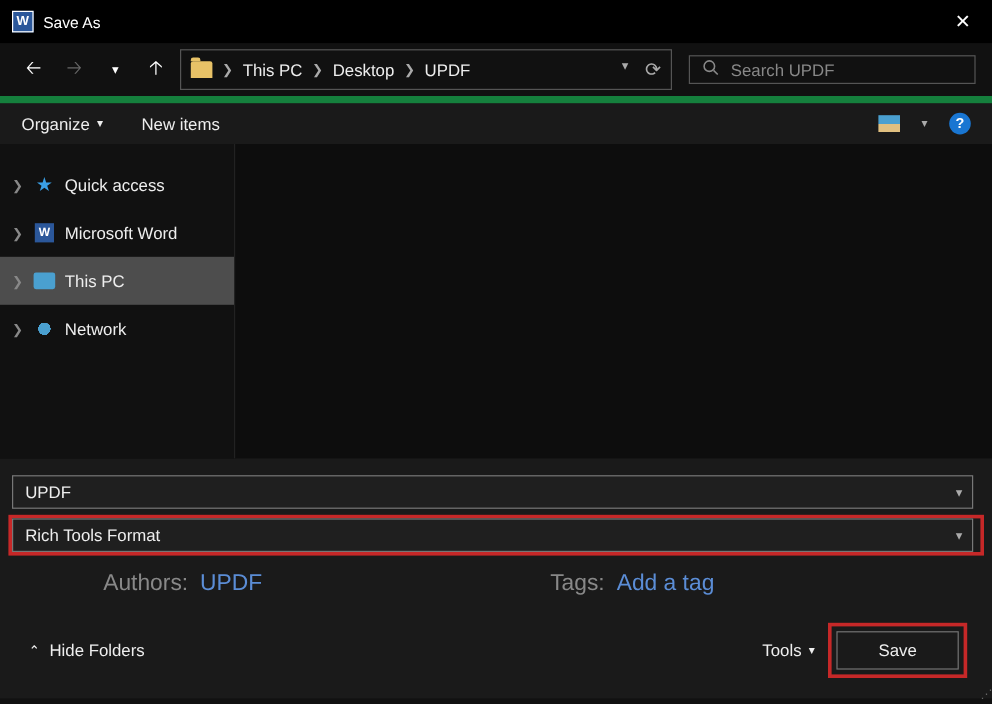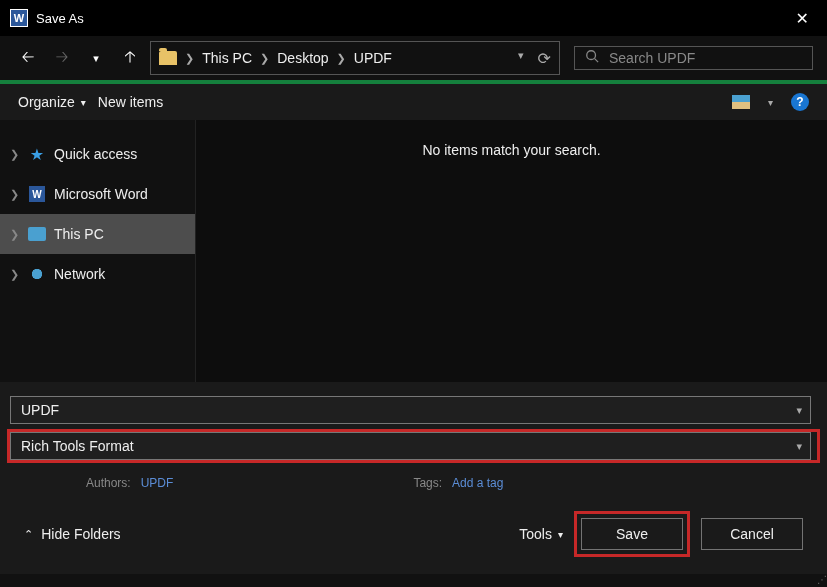--- a/index.html
+++ b/index.html
@@ -16,21 +16,21 @@
 .path-box { flex: 0 0 410px; height: 34px; border: 1px solid #555; display: flex; align-items: center; padding: 0 8px; gap: 4px; }
 .folder-icon { width: 18px; height: 14px; background: #e8c267; border-radius: 2px 2px 0 0; position: relative; }
 .folder-icon::before { content: ""; position: absolute; top: -3px; left: 0; width: 8px; height: 3px; background: #e8c267; border-radius: 2px 2px 0 0; }
 .bc-sep { color: #aaa; font-size: 11px; padding: 0 4px; }
 .bc-item { color: #eee; font-size: 14px; cursor: pointer; }
 .path-controls { margin-left: auto; display: flex; gap: 14px; color: #aaa; }
 .search-box { flex: 1; height: 24px; border: 1px solid #555; display: flex; align-items: center; padding: 0 10px; gap: 10px; color: #888; margin-left:8px;}
 .search-icon svg { width: 14px; height: 14px; }
 .search-text { font-size: 14px; color: #888; }
 
-.toolbar { height: 40px; background: #1a1a1a; display: flex; align-items: center; padding: 0 18px; gap: 12px; border-top: 4px solid #15803d; }
+.toolbar { height: 40px; background: #1a1a1a; display: flex; align-items: center; padding: 0 18px; gap: 32px; border-top: 6px solid #15803d; }
 .tool-btn { font-size: 14px; color: #eee; display: flex; align-items: center; gap: 6px; cursor: pointer; }
 .tool-right { margin-left: auto; display: flex; align-items: center; gap: 18px; }
 .view-icon { width: 18px; height: 14px; background: linear-gradient(to bottom,#4aa0d0 50%, #e0c080 50%); }
 .help-icon { width: 18px; height: 18px; border-radius: 50%; background: #1976d2; color: #fff; display: flex; align-items: center; justify-content: center; font-size: 12px; font-weight: bold; }
 
 .main { display: flex; height: 262px; background: #0d0d0d; }
 .sidebar { width: 196px; background: #111; padding-top: 14px; border-right: 1px solid #222;}
 .side-item { height: 40px; display: flex; align-items: center; gap: 8px; padding: 0 10px; cursor: pointer; font-size: 14px; color: #eee; }
 .side-item.selected { background: #4d4d4d; }
 .side-chevron { color: #888; font-size: 11px; width: 10px; }
@@ -40,21 +40,21 @@
 .pc-icon { width:18px; height:14px; background:#4aa0d0; border-radius:2px; position:relative;}
 .net-icon { width:16px; height:16px; background:radial-gradient(circle,#4aa0d0 45%,transparent 46%); position:relative;}
 .content { flex: 1; display: flex; align-items: flex-start; justify-content: center; padding-top: 22px; font-size: 14px; color: #eee; }
 
 .bottom { background: #1a1a1a; padding: 14px 10px 8px 10px; }
 .row { display: flex; align-items: center; margin-bottom: 8px; padding-right: 6px;}
 .row-label { width: 150px; text-align: right; font-size: 14px; color: #eee; padding-right: 8px; }
 .combo { flex: 1; height: 28px; border: 1px solid #777; background: #1f1f1f; display: flex; align-items: center; padding: 0 10px; font-size: 14px; color: #eee; position: relative; }
 .combo .chev { position:absolute; right:8px; color:#aaa; font-size:11px;}
 .highlight-red { outline: 3px solid #c62828; outline-offset: 0px; }
-.meta-row { display:flex; padding: 8px 10px 14px 76px; gap: 10px; font-size: 12px;}
+.meta-row { display:flex; padding: 8px 10px 14px 76px; gap: 10px; font-size: 19px;}
 .meta-label { color:#888; }
 .meta-link { color:#5b8dd6; cursor:pointer;}
 .meta-gap { width: 220px;}
 
 .footer { display:flex; align-items:center; padding: 10px 14px 12px 14px; }
 .hide-folders { display:flex; align-items:center; gap:8px; font-size:14px; color:#eee; cursor:pointer;}
 .footer-right { margin-left:auto; display:flex; align-items:center; gap:14px;}
 .tools { font-size:14px; color:#eee; display:flex; align-items:center; gap:6px; cursor:pointer;}
 .btn { width: 102px; height: 32px; border:1px solid #737373; background:transparent; color:#eee; font-size:14px; cursor:pointer; }
 .resize-grip { position:absolute; bottom:2px; right:2px; color:#666; font-size:10px; letter-spacing:-2px;}
@@ -136,23 +136,20 @@
       <span>This PC</span>
     </div>
     <div class="side-item">
       <span class="side-chevron">❯</span>
       <span class="si-icon">
           <span class="net-icon"></span>
         </span>
       <span>Network</span>
     </div>
   </div>
-  <div class="content">
-    <span>No items match your search.</span>
-  </div>
 </div>
 
 <div class="bottom">
   <div class="row">
     <div class="combo">
       <span>UPDF</span>
       <span class="chev">▾</span>
     </div>
   </div>
   <div class="row highlight-red">
@@ -175,17 +172,16 @@
       <span>Hide Folders</span>
     </div>
     <div class="footer-right">
       <div class="tools">
         <span>Tools</span>
         <span style="font-size:10px">▾</span>
       </div>
       <div class="highlight-red" style="padding:4px;">
         <button class="btn">Save</button>
       </div>
-      <button class="btn">Cancel</button>
     </div>
   </div>
 </div>
 <div class="resize-grip">⋰</div>
 
 </body></html>

